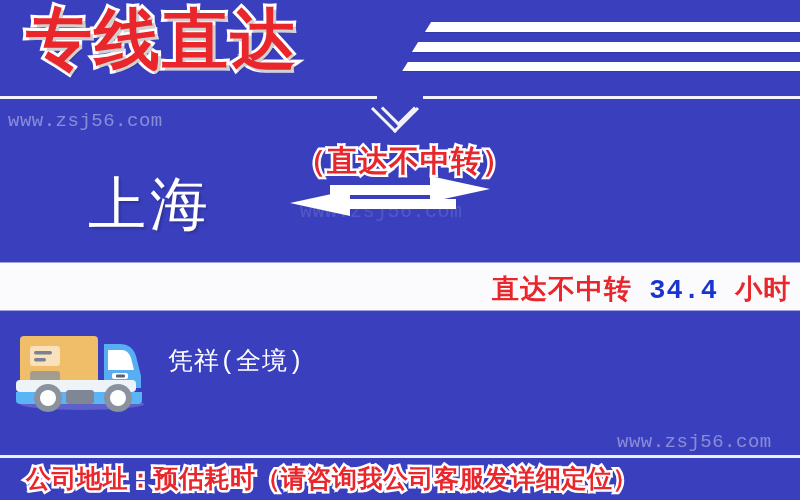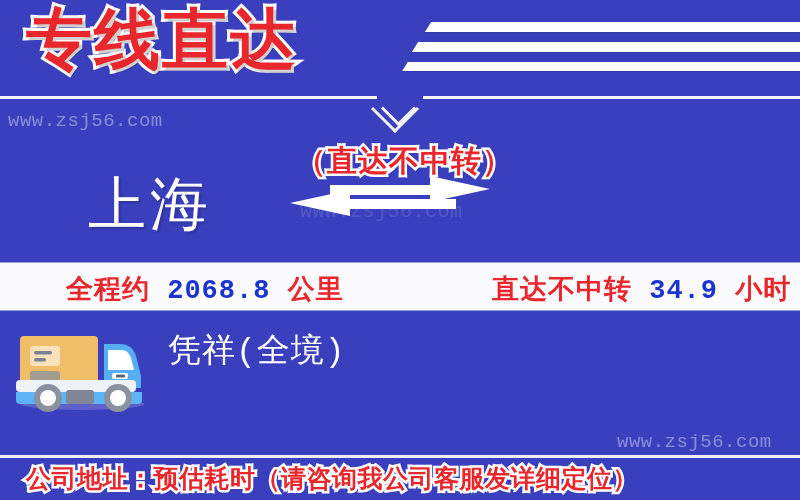--- a/index.html
+++ b/index.html
@@ -157,22 +157,22 @@
 
   
   .truck-wrap {
     position: absolute;
     left: 8px; top: 318px;
     width: 150px; height: 96px;
   }
 
   .coverage-text {
     position: absolute;
-    left: 168px; top: 328px;
-    font-size: 33px;
+    left: 168px; top: 344px;
+    font-size: 25px;
     color: #ffffff;
     letter-spacing: 1px;
     white-space: nowrap;
   }
 
   
   .bottom-divider {
     position: absolute;
     left: 0; top: 455px;
     width: 800px; height: 3px;
@@ -213,28 +213,23 @@
   <div class="city city-from">上海</div>
 
   <div class="mid-label mid-top">（直达不中转）</div>
 
   <div class="ar-bar"></div>
   <div class="ar-tri"></div>
   <div class="al-bar"></div>
   <div class="al-tri"></div>
 
   <div class="info-strip">
-    <div class="info-item info-distance">
-      <span class="lbl-red">全程约</span>
-      <span class="val-blue">2068.8</span>
-      <span class="lbl-red">公里</span>
-    </div>
     <div class="info-item info-time">
       <span class="lbl-red">直达不中转</span>
-      <span class="val-blue">34.9</span>
+      <span class="val-blue">34.4</span>
       <span class="lbl-red">小时</span>
     </div>
   </div>
 
   <div class="truck-wrap">
     <svg width="150" height="96" viewBox="0 0 150 96" xmlns="http://www.w3.org/2000/svg">
       <ellipse cx="74" cy="86" rx="62" ry="6" fill="#ffffff" opacity="0.18"></ellipse>
       <path d="M96 26 L112 26 Q124 26 128 38 L133 58 L133 70 L96 70 Z" fill="#5ab4f5" opacity="0.95"></path>
       <rect x="12" y="18" width="78" height="50" rx="4" fill="#f0bd69"></rect>
       <rect x="22" y="28" width="30" height="20" rx="3" fill="#ffffff" opacity="0.55"></rect>

